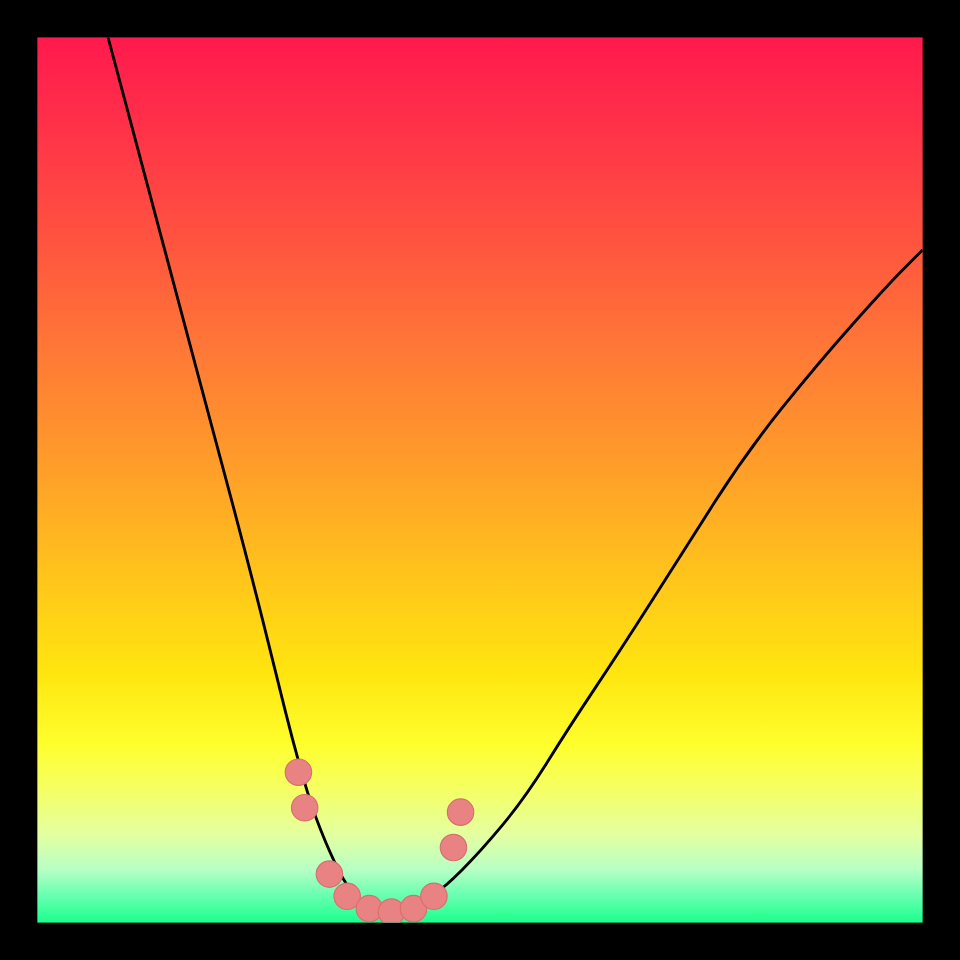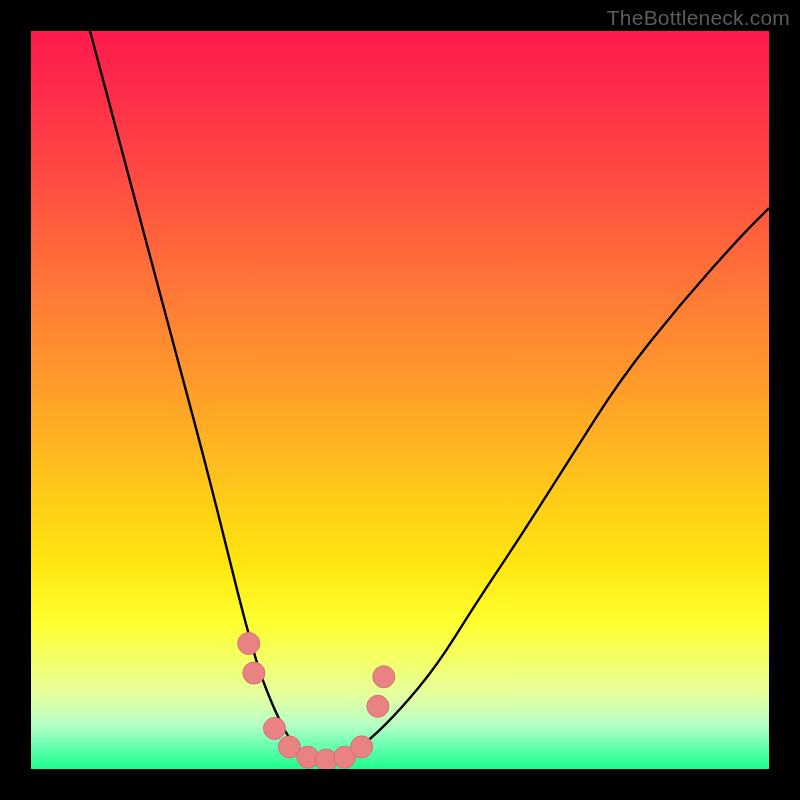--- a/index.html
+++ b/index.html
@@ -79,14 +79,13 @@
           <circle cx="258.3" cy="715.9" r="11" fill="#e98282" stroke="#d87070" stroke-width="1"></circle>
           <circle cx="276.8" cy="726.2" r="11" fill="#e98282" stroke="#d87070" stroke-width="1"></circle>
           <circle cx="295.2" cy="729.1" r="11" fill="#e98282" stroke="#d87070" stroke-width="1"></circle>
           <circle cx="313.6" cy="726.2" r="11" fill="#e98282" stroke="#d87070" stroke-width="1"></circle>
           <circle cx="330.6" cy="715.9" r="11" fill="#e98282" stroke="#d87070" stroke-width="1"></circle>
           <circle cx="346.9" cy="675.3" r="11" fill="#e98282" stroke="#d87070" stroke-width="1"></circle>
           <circle cx="352.8" cy="645.8" r="11" fill="#e98282" stroke="#d87070" stroke-width="1"></circle>
         </g>
     </svg>
   </div>
-  <div class="watermark">TheBottleneck.com</div>
 </div>
 
 </body></html>

